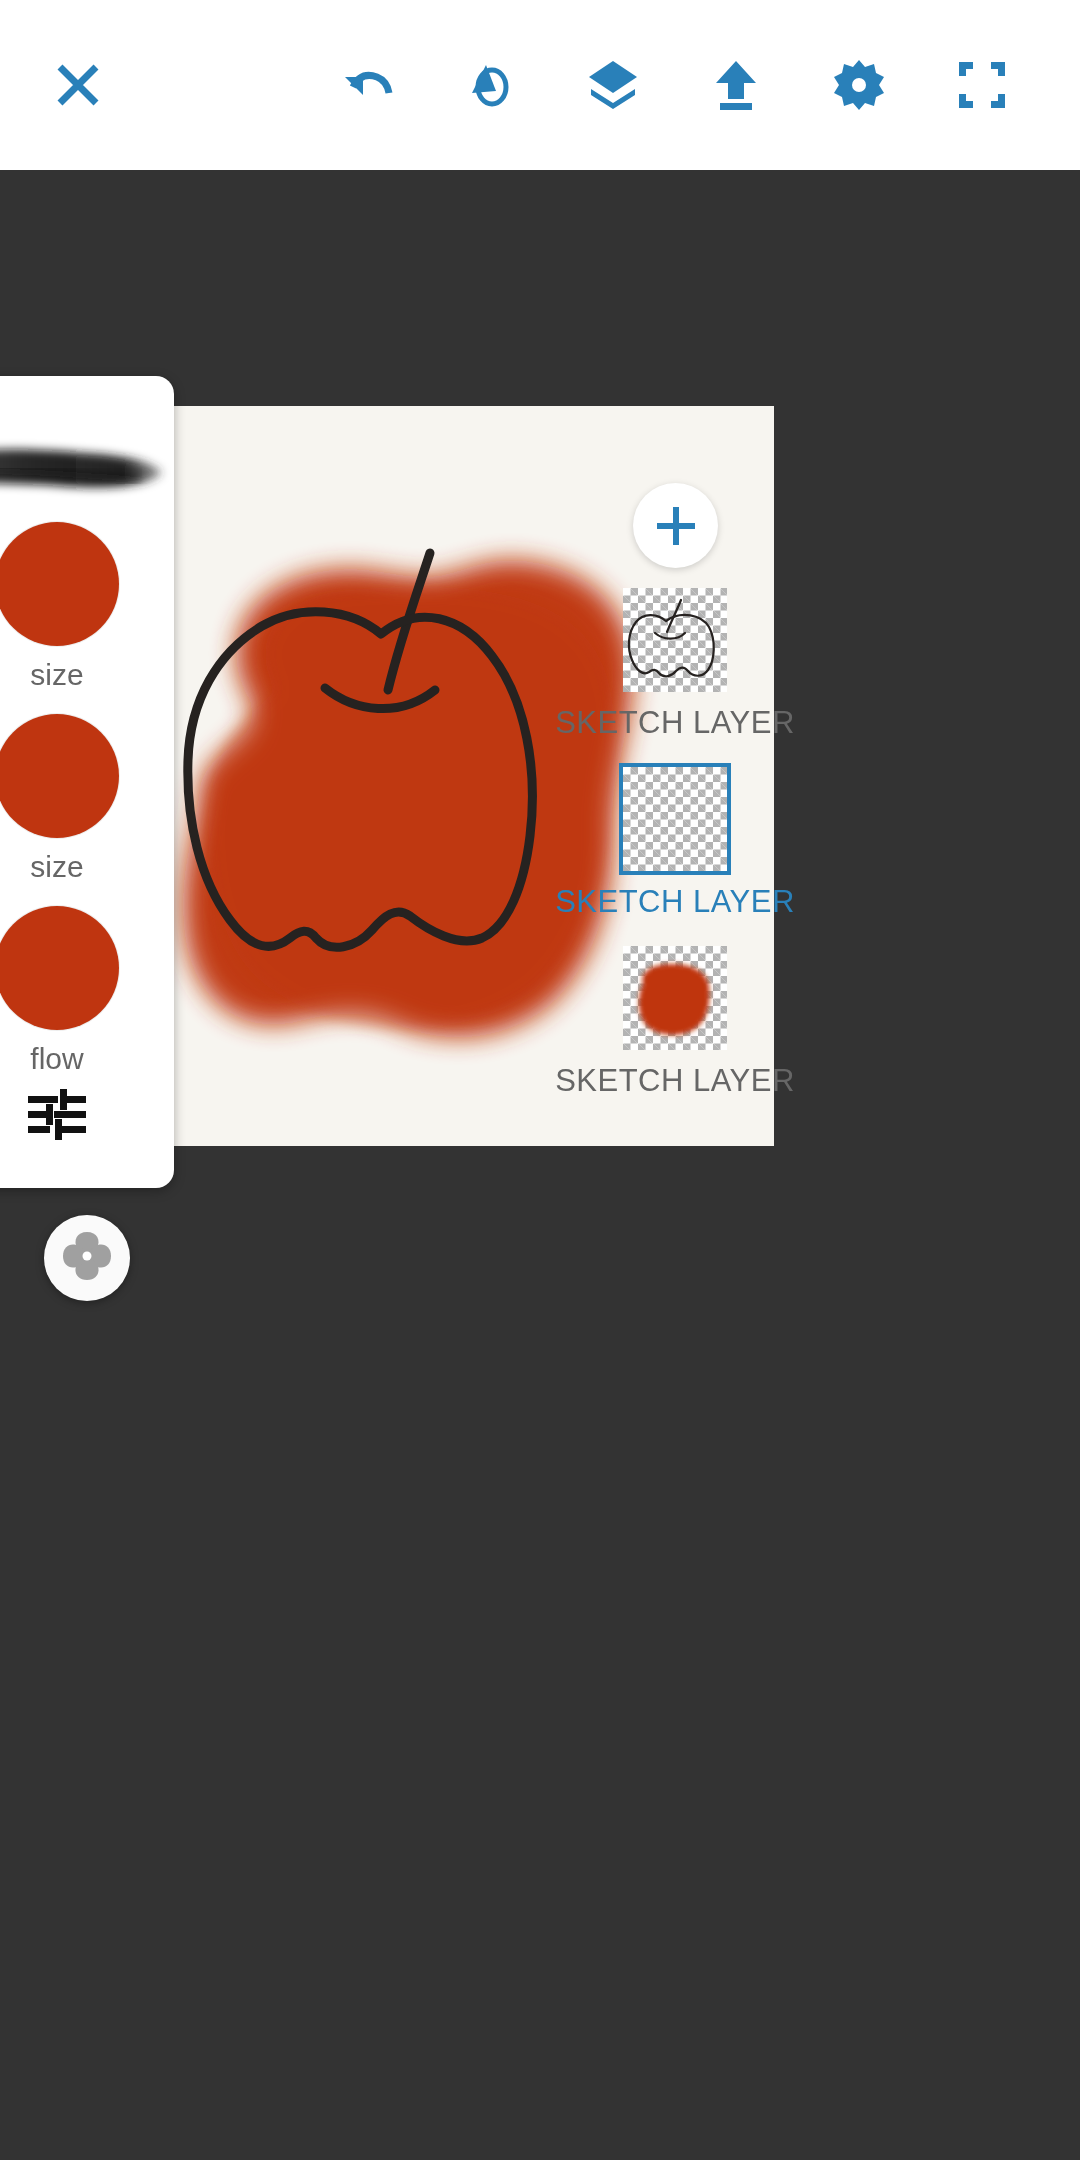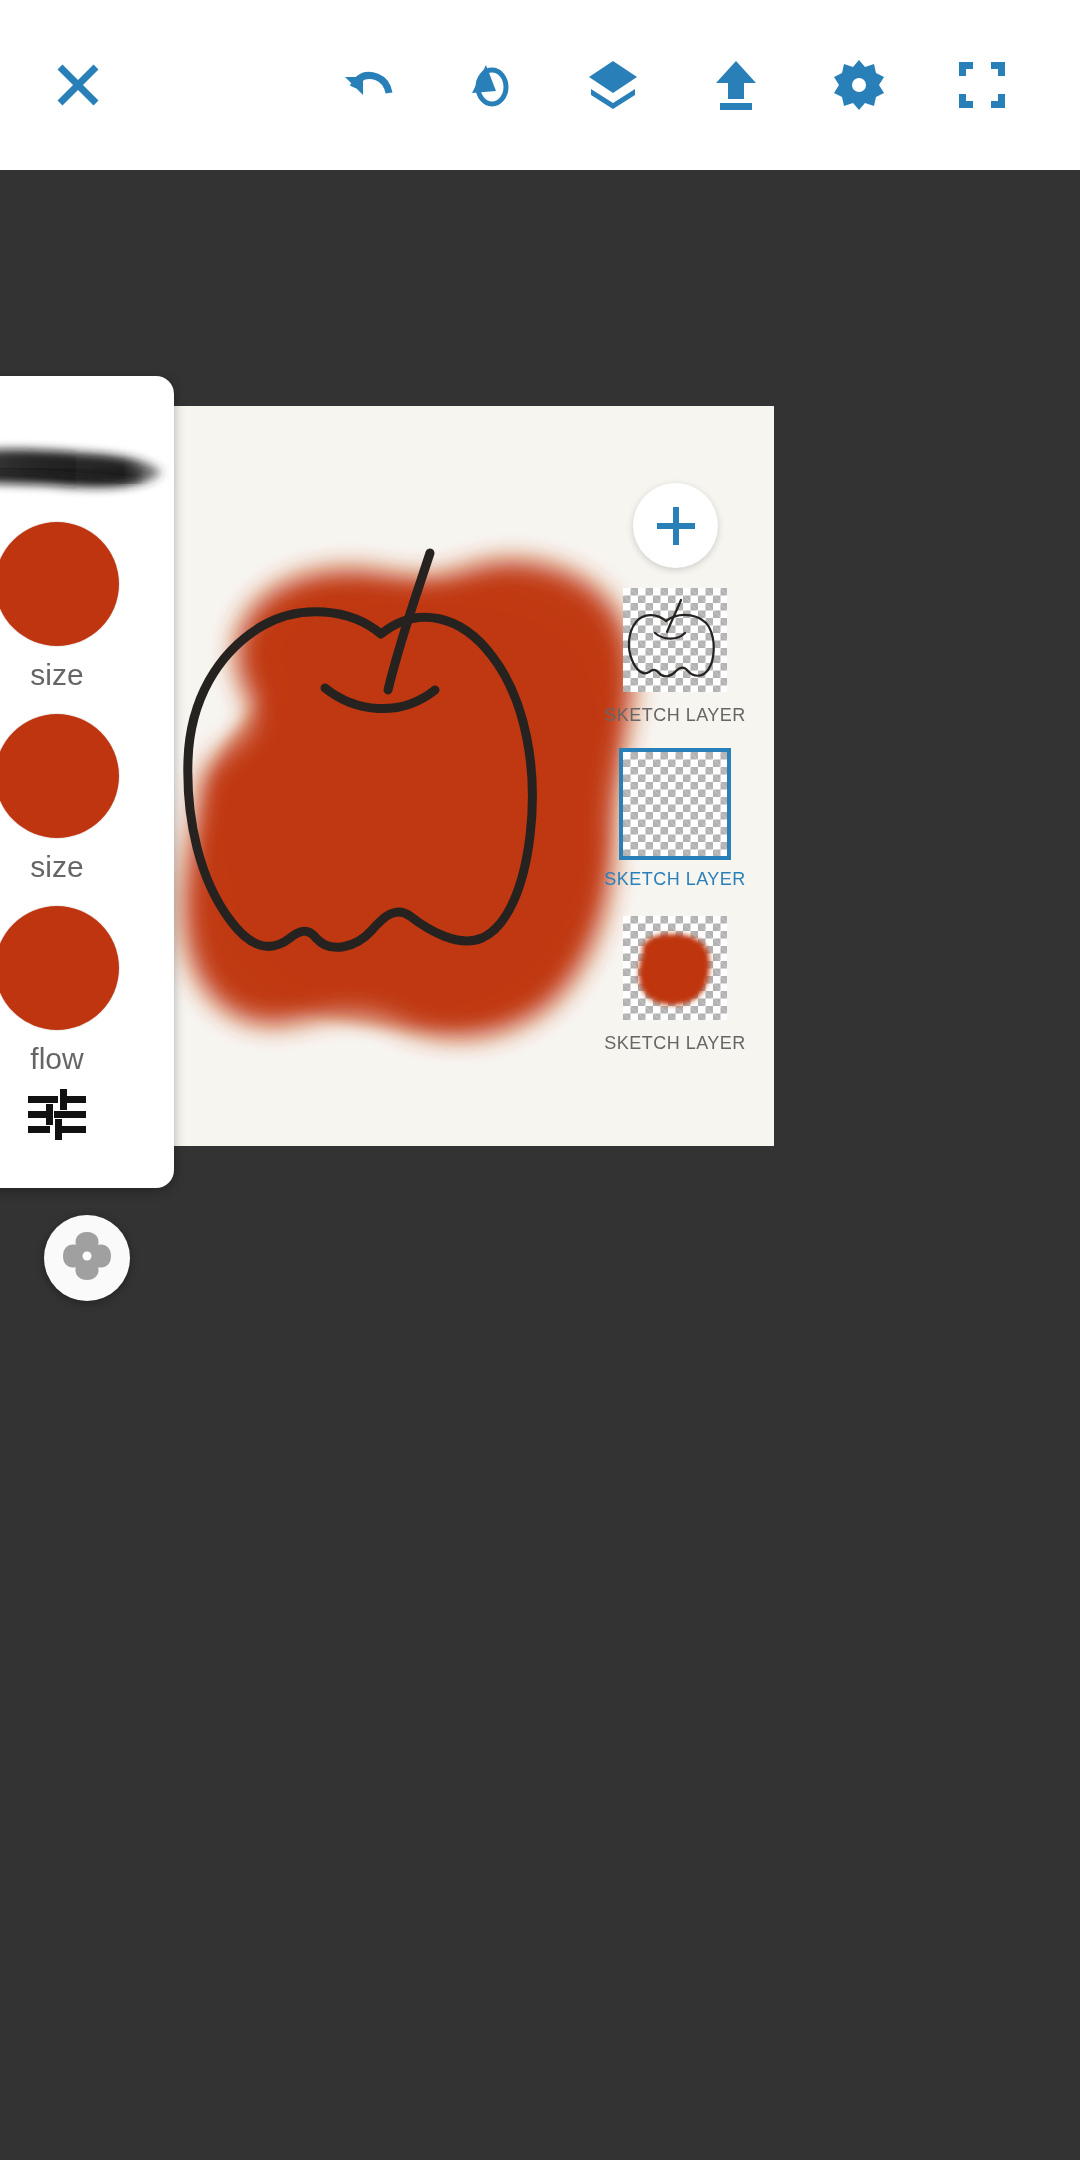--- a/index.html
+++ b/index.html
@@ -72,21 +72,21 @@
     background-color:#ffffff;
     background-size:15px 15px;
     background-position:0 0, 7.5px 7.5px;
     position:relative;
     overflow:hidden;
   }
   .thumb.selected{ outline:4px solid #2980b9; outline-offset:0; }
   .thumb svg, .thumb .blob{ position:absolute; left:0; top:0; }
   .layer-label{
     margin-top:13px;
-    font-size:18px; letter-spacing:0.5px;
+    font-size:31px; letter-spacing:0.5px;
     color:#666666; white-space:nowrap;
   }
   .layer-label.active{ color:#2980b9; }
   .layer + .layer{ margin-top:26px; }
 
   
   #toolpanel{
     position:absolute; left:-60px; top:376px;
     width:234px; height:812px;
     background:#ffffff;

